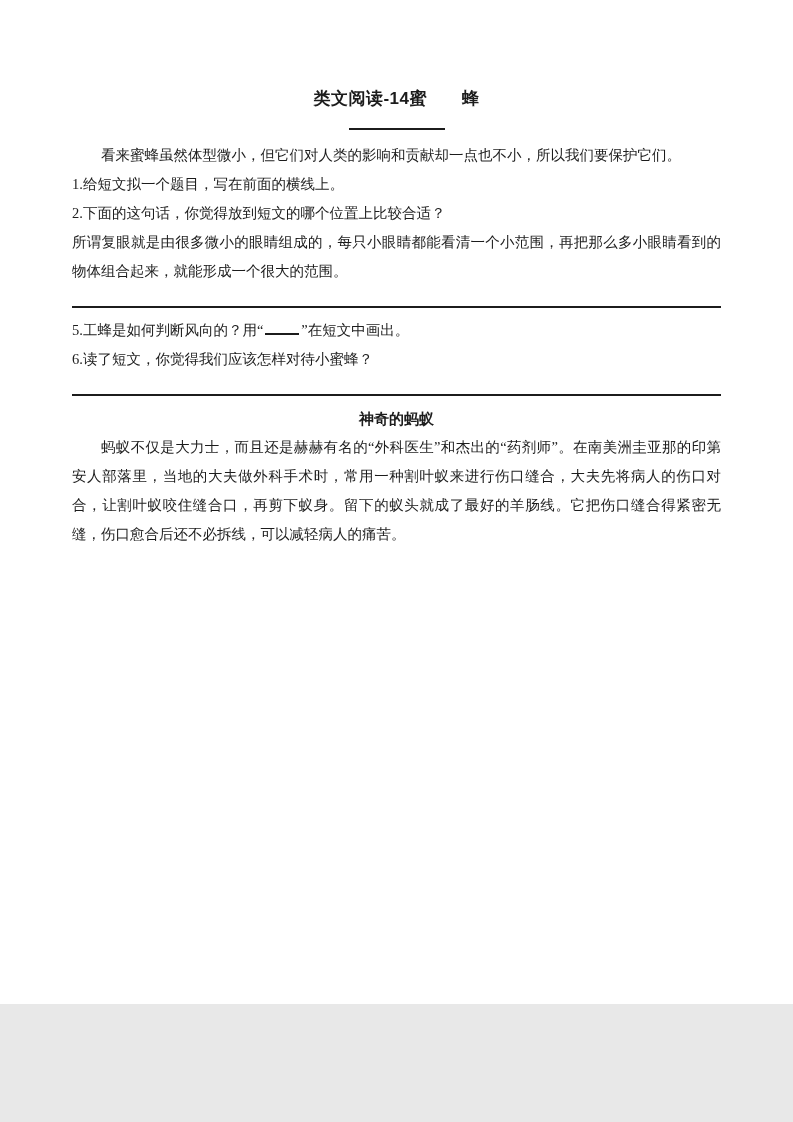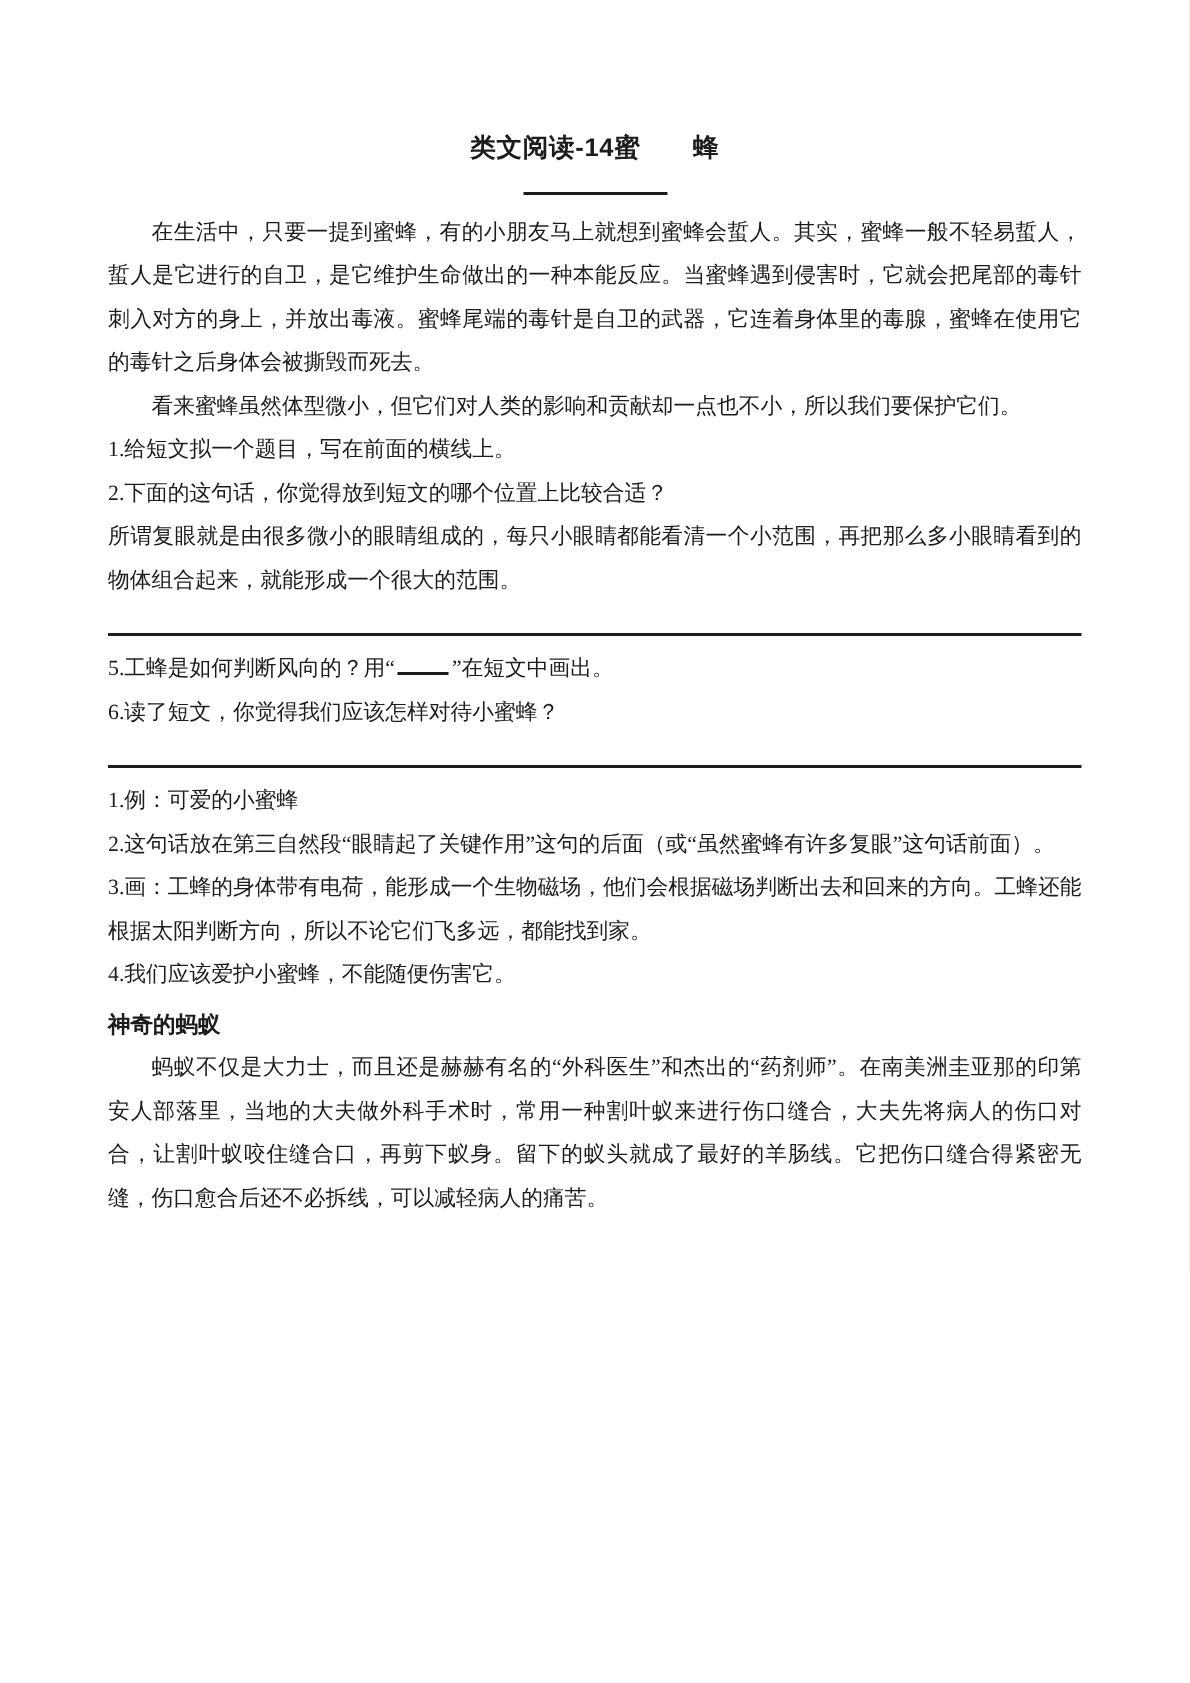--- a/index.html
+++ b/index.html
@@ -3,21 +3,21 @@
 <meta charset="utf-8">
 <style>
   html, body {
     margin: 0;
     padding: 0;
     background: #e8e8e8;
   }
   .page {
     position: relative;
     width: 793px;
-    height: 1122px;
+    height: 1004px;
     margin: 0 auto;
     background: #ffffff;
     color: #1c1c1c;
     box-sizing: border-box;
     padding: 88px 72px 0 72px;
     font-family: "Liberation Serif", "DejaVu Serif", serif;
     overflow: hidden;
   }
   .doc-title {
     margin: 0;
@@ -53,56 +53,49 @@
     height: 13px;
     border-bottom: 2px solid #1c1c1c;
     margin: 0 2px;
     vertical-align: baseline;
   }
   .sub-title {
     margin: 4px 0 0 0;
     font-family: "Liberation Sans", "DejaVu Sans", sans-serif;
     font-size: 15px;
     font-weight: bold;
-    text-align: left;
+    text-align: center;
     line-height: 29px;
   }
 </style>
 </head>
 <body>
 
 <div class="page">
 
   <h1 class="doc-title">类文阅读-14蜜　　蜂</h1>
 
   <div class="title-blank"></div>
 
   <section>
-    <p class="body indent">在生活中，只要一提到蜜蜂，有的小朋友马上就想到蜜蜂会蜇人。其实，蜜蜂一般不轻易蜇人，蜇人是它进行的自卫，是它维护生命做出的一种本能反应。当蜜蜂遇到侵害时，它就会把尾部的毒针刺入对方的身上，并放出毒液。蜜蜂尾端的毒针是自卫的武器，它连着身体里的毒腺，蜜蜂在使用它的毒针之后身体会被撕毁而死去。</p>
     <p class="body indent">看来蜜蜂虽然体型微小，但它们对人类的影响和贡献却一点也不小，所以我们要保护它们。</p>
   </section>
 
   <section>
     <p class="body">1.给短文拟一个题目，写在前面的横线上。</p>
     <p class="body">2.下面的这句话，你觉得放到短文的哪个位置上比较合适？</p>
     <p class="body">所谓复眼就是由很多微小的眼睛组成的，每只小眼睛都能看清一个小范围，再把那么多小眼睛看到的物体组合起来，就能形成一个很大的范围。</p>
 
     <hr class="divider">
 
     <p class="body"><span>5.工蜂是如何判断风向的？用“</span><span class="blank-underline"></span><span>”在短文中画出。</span></p>
     <p class="body">6.读了短文，你觉得我们应该怎样对待小蜜蜂？</p>
 
     <hr class="divider">
   </section>
 
-  <section>
-    <p class="body">1.例：可爱的小蜜蜂</p>
-    <p class="body">2.这句话放在第三自然段“眼睛起了关键作用”这句的后面（或“虽然蜜蜂有许多复眼”这句话前面）。</p>
-    <p class="body">3.画：工蜂的身体带有电荷，能形成一个生物磁场，他们会根据磁场判断出去和回来的方向。工蜂还能根据太阳判断方向，所以不论它们飞多远，都能找到家。</p>
-    <p class="body">4.我们应该爱护小蜜蜂，不能随便伤害它。</p>
-  </section>
 
   <section>
     <h2 class="sub-title">神奇的蚂蚁</h2>
     <p class="body indent">蚂蚁不仅是大力士，而且还是赫赫有名的“外科医生”和杰出的“药剂师”。在南美洲圭亚那的印第安人部落里，当地的大夫做外科手术时，常用一种割叶蚁来进行伤口缝合，大夫先将病人的伤口对合，让割叶蚁咬住缝合口，再剪下蚁身。留下的蚁头就成了最好的羊肠线。它把伤口缝合得紧密无缝，伤口愈合后还不必拆线，可以减轻病人的痛苦。</p>
   </section>
 
 </div>
 
 </body></html>

